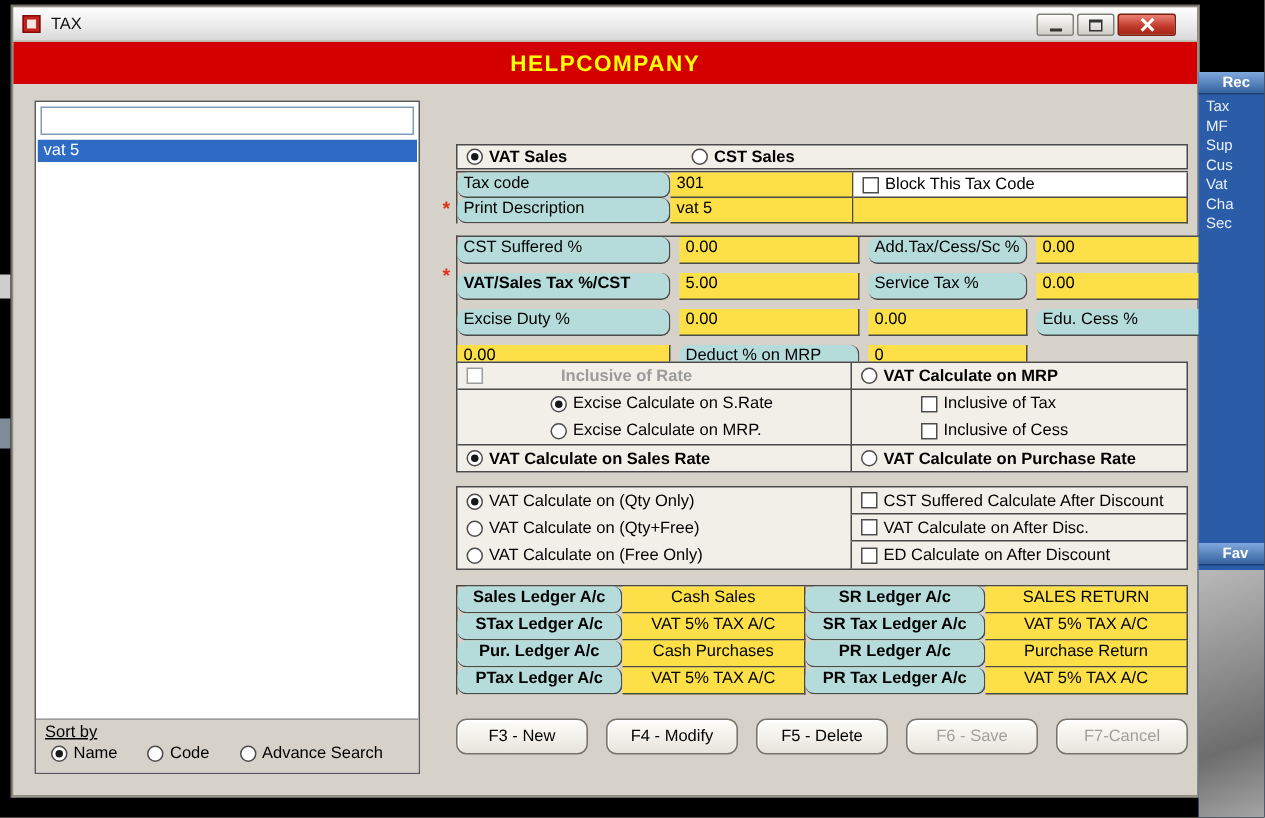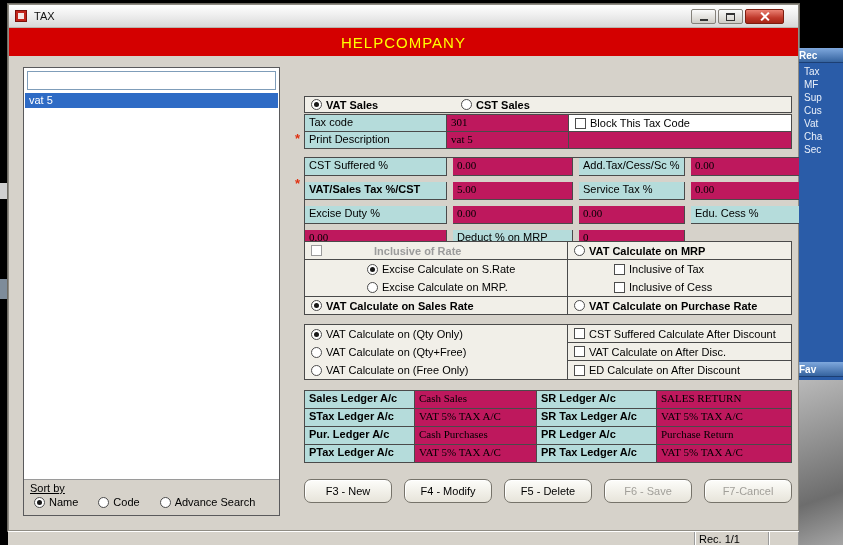--- a/index.html
+++ b/index.html
@@ -46,21 +46,21 @@
   .glyph-close::before, .glyph-close::after {
     content:''; position:absolute; left:4px; top:-1px; width:2px; height:11px; background:#fff;
   }
   .glyph-close::before{ transform:rotate(45deg);} .glyph-close::after{ transform:rotate(-45deg);}
 
   .banner {
     position:absolute; left:0; top:23px; right:0; height:28px;
     background:#d40000; display:flex; align-items:center; justify-content:center;
   }
   .banner .company {
-    color:#ffff00; font-weight:normal; font-size:15px; letter-spacing:1px;
+    color:#ffff00; font-weight:bold; font-size:15px; letter-spacing:1px;
   }
 
   .win-body { position:absolute; left:0; top:51px; right:0; bottom:0; background:#d6d2ca; }
 
   
   .list-panel {
     position:absolute; left:14px; top:11px; width:257px; height:449px;
     background:#fff; border:1px solid #5a5a5c;
   }
   .search-input {
@@ -98,22 +98,22 @@
   }
   .sales-row .opt:first-child { margin-left:6px; width:140px; }
   .sales-row .opt:last-child { margin-left:10px; }
 
   .code-grid {
     position:absolute; left:0; top:47px;
     display:grid; grid-template-columns:142px 122px 223px; grid-auto-rows:17px;
     border-top:1px solid #4a4a4a; border-left:1px solid #4a4a4a;
   }
   .cell { border-right:1px solid #4a4a4a; border-bottom:1px solid #4a4a4a; padding:1px 4px; overflow:hidden; white-space:nowrap; }
-  .cell.lbl { background:#b5dcdb; }
-  .cell.val { background:#be185d;font-family:Liberation Serif, serif; }
+  .cell.lbl { background:#b5dcdb;border-radius:6px; }
+  .cell.val { background:#fde047; }
   .cell.chk { background:#fff; display:flex; align-items:center; }
   .cell.chk .opt { margin-left:2px; }
 
   .rates {
     position:absolute; left:0; top:90px;
     display:grid; grid-template-columns:142px 120px 106px 119px; grid-auto-rows:18px;
     border-top:1px solid #4a4a4a; border-left:1px solid #4a4a4a;gap:6px;
   }
 
   .sect {
@@ -126,21 +126,21 @@
   .scell { display:flex; align-items:center; padding-left:6px; }
   .scell.rborder { border-right:1px solid #4a4a4a; }
   .scell.bborder { border-bottom:1px solid #4a4a4a; }
   .scell.tborder { border-top:1px solid #4a4a4a; }
   .scell.ind-l { padding-left:62px; }
   .scell.ind-r { padding-left:46px; }
 
   .ledger {
     position:absolute; left:0; top:323px;
     display:grid; grid-template-columns:110px 122px 120px 135px; grid-auto-rows:18px;
-    border-top:1px solid #4a4a4a; border-left:1px solid #4a4a4a;
+    border-top:1px solid #4a4a4a; border-left:1px solid #4a4a4a;text-align:center;
   }
   .ledger .lbl { font-weight:bold; }
 
   .fkeys { position:absolute; left:0; top:412px; width:490px; display:flex; gap:12px; }
   .btn {
     width:88px; height:24px; 
     background:linear-gradient(#fdfdfa,#e7e4da);
     border:1px solid #76736a; border-radius:7px;
     box-shadow: inset 1px 1px 0 #ffffff;
     display:flex; align-items:center; justify-content:center;
@@ -161,21 +161,21 @@
   .sb-end { width:30px; }
 
   
   .sidebar {
     position:absolute; left:799px; top:48px; width:44px; height:497px;
     background:#2a5ca8; overflow:hidden;
   }
   .side-header {
     height:15px; background:linear-gradient(#7fa8dd,#35639f);
     color:#fff; font-weight:bold; font-size:10px;
-    display:flex; align-items:center; padding-left:0;
+    display:flex; align-items:center; padding-left:16px;
     border-bottom:1px solid #1c3f74;
   }
   .side-items { margin-top:3px; }
   .side-item { height:13px; color:#eaf0fa; font-size:10px; padding-left:5px; white-space:nowrap; }
   .side-fav { position:absolute; left:0; right:0; top:314px; }
   .side-photo {
     position:absolute; left:0; right:0; top:332px; bottom:0;
     background:linear-gradient(160deg,#b9b9b9 0%,#8e8e8e 40%,#6d6d6d 70%,#a5a5a5 100%);
   }
 
@@ -412,25 +412,20 @@
           <div class="btn enabled">F4 - Modify</div>
           <div class="btn enabled">F5 - Delete</div>
           <div class="btn">F6 - Save</div>
           <div class="btn">F7-Cancel</div>
         </div>
 
       </div>
     </div>
   </div>
 
-  <div class="statusbar">
-    <div class="sb-pane sb-fill"></div>
-    <div class="sb-pane sb-rec">Rec. 1/1</div>
-    <div class="sb-pane sb-end"></div>
-  </div>
 
   <div class="sidebar">
     <div class="side-header">Rec</div>
     <div class="side-items">
       <div class="side-item">Tax</div>
       <div class="side-item">MF</div>
       <div class="side-item">Sup</div>
       <div class="side-item">Cus</div>
       <div class="side-item">Vat</div>
       <div class="side-item">Cha</div>

